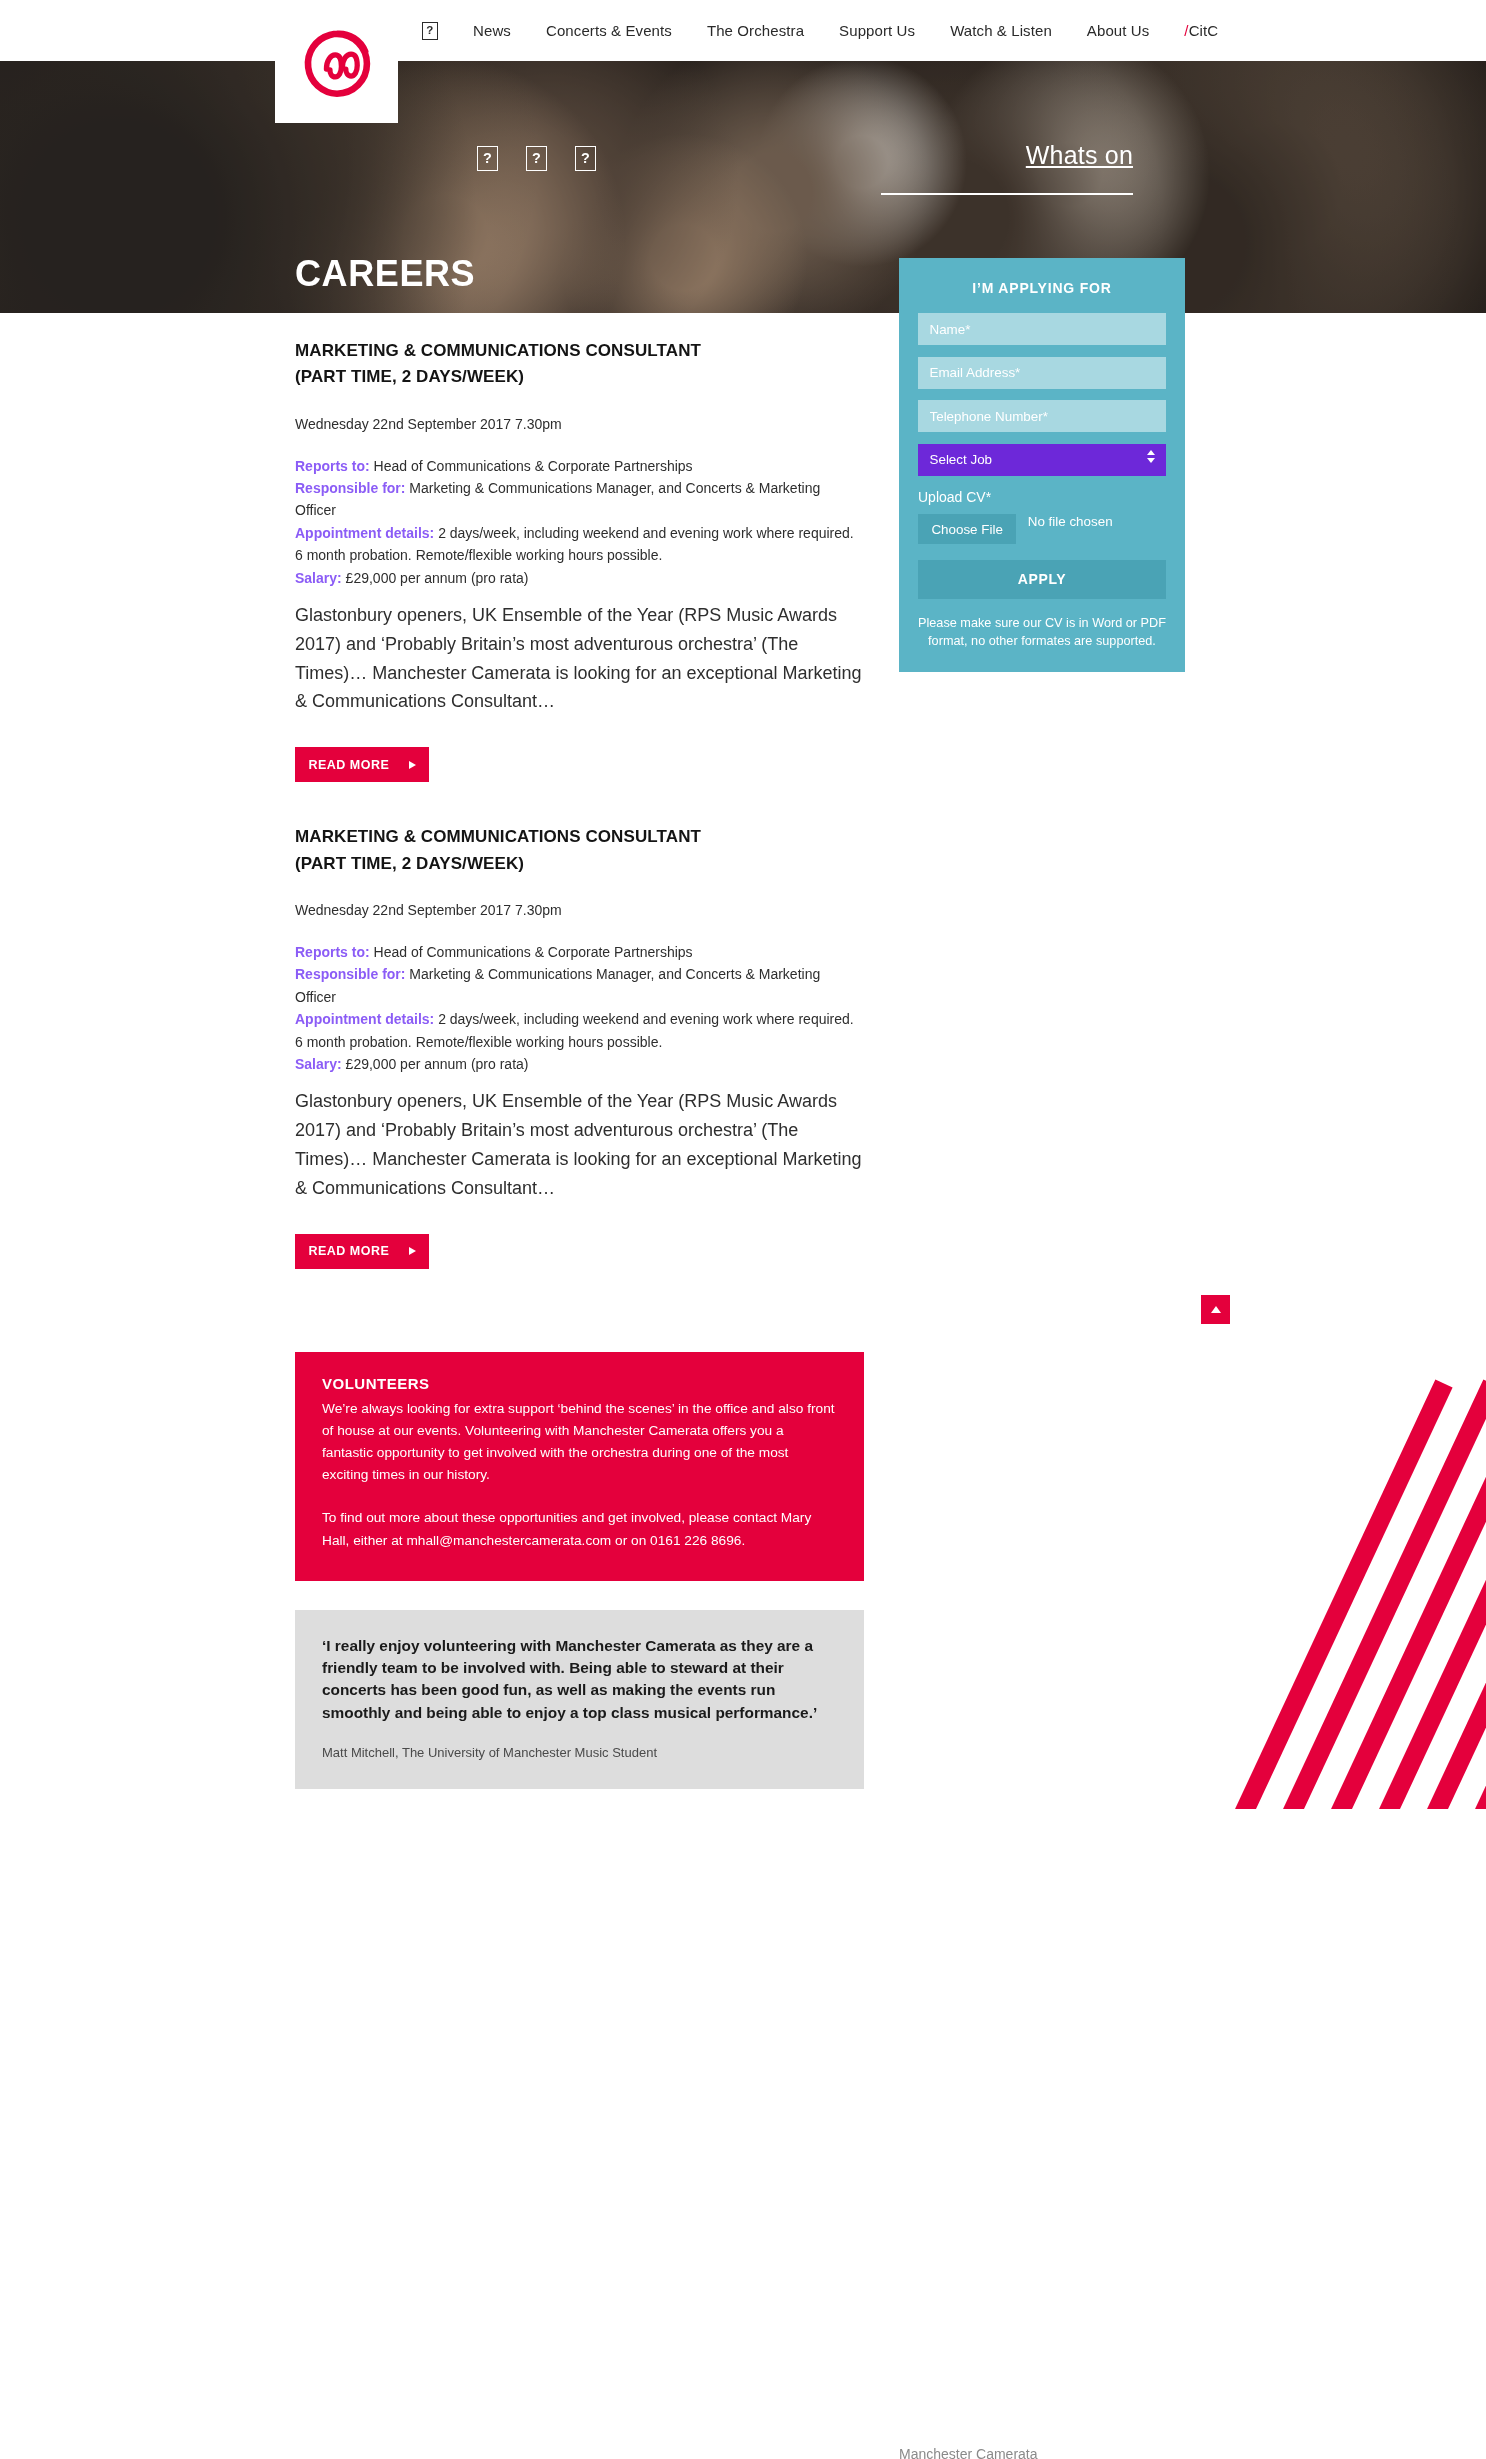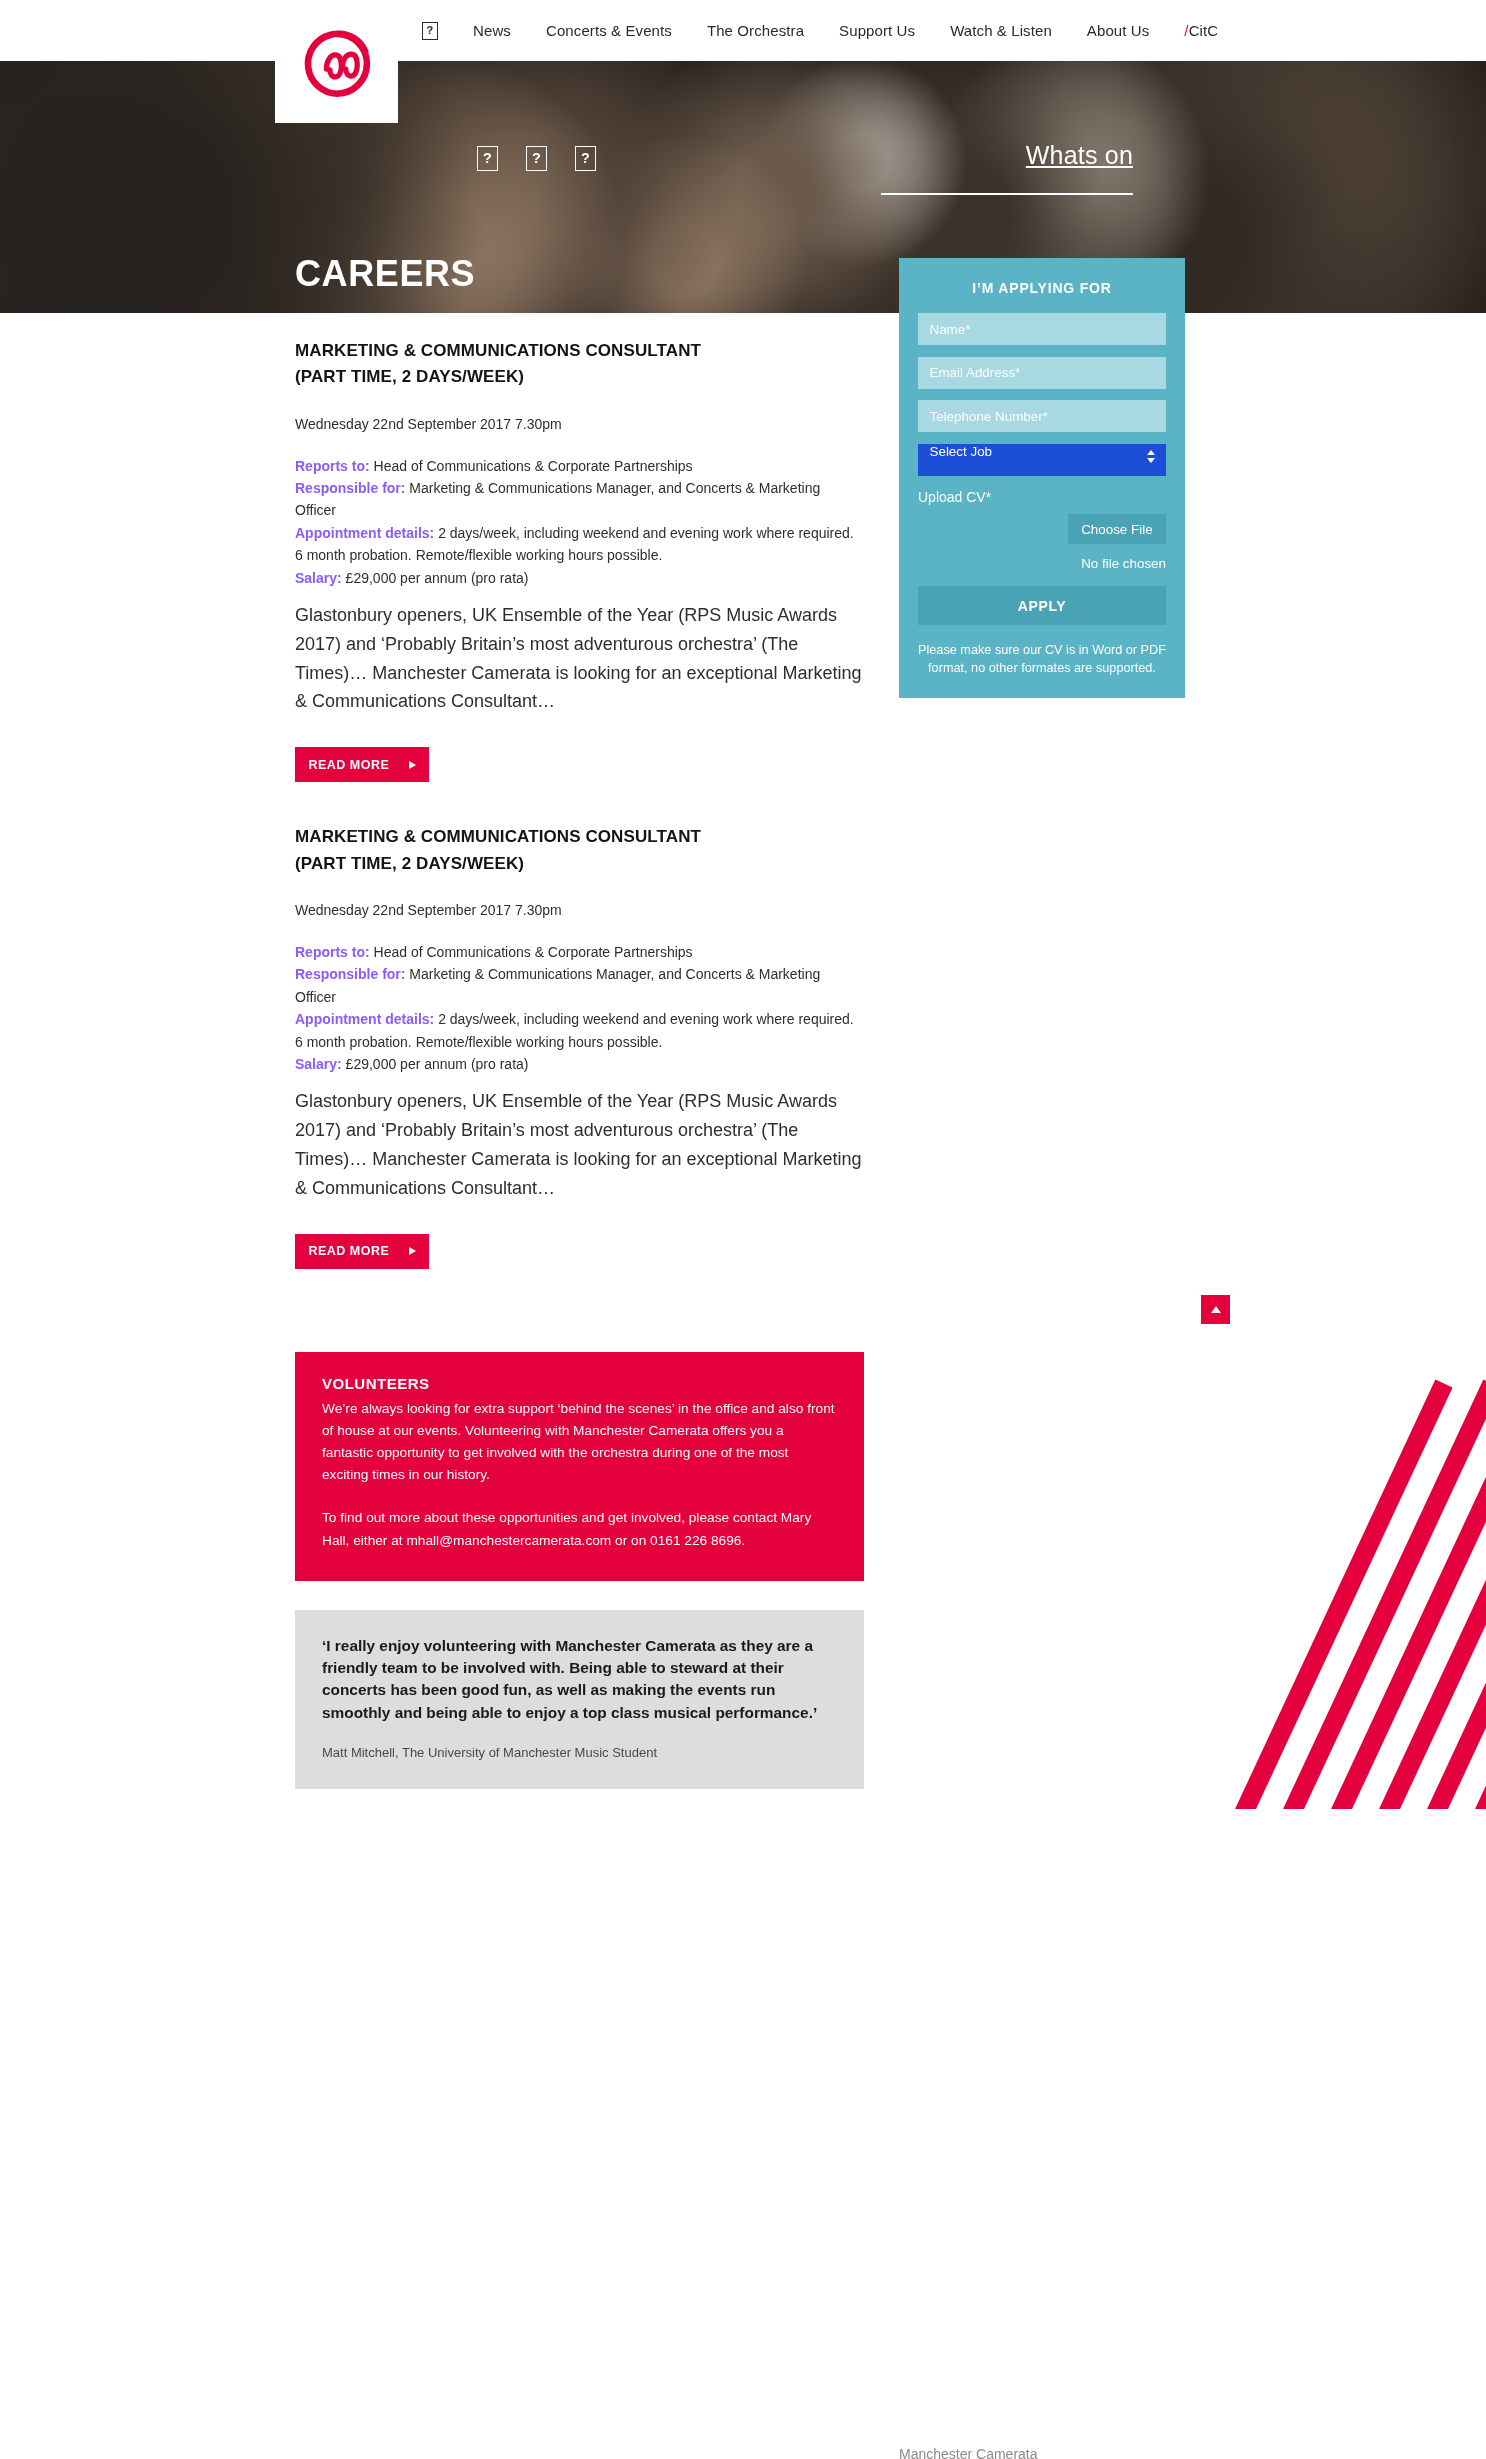--- a/index.html
+++ b/index.html
@@ -136,30 +136,30 @@
   }
   .fld {
     display: block; width: 100%; height: 32px;
     background: #a8d8e1; border: none;
     color: #ffffff; font-size: 13.4px; padding: 0 11.5px;
     font-family: "Liberation Sans", sans-serif;
     margin-bottom: 11.5px;
   }
   .fld::placeholder { color: #ffffff; opacity: 1; }
   .sel {
-    position: relative; height: 32px; background: #1d4ed8;
-    display: flex; align-items: flex-start; padding: 0 11.5px;
+    position: relative; height: 32px; background: #6d28d9;
+    display: flex; align-items: center; padding: 0 11.5px;
     color: #ffffff; font-size: 13.4px; margin-bottom: 13.4px; cursor: pointer;
   }
   .sel .spin { position: absolute; right: 10.6px; top: 5.8px; display: flex; flex-direction: column; gap: 2.9px; }
   .sel .spin i { display: block; width: 0; height: 0; border-left: 4.8px solid transparent; border-right: 4.8px solid transparent; }
   .sel .spin i.up { border-bottom: 5.8px solid #fff; }
   .sel .spin i.dn { border-top: 5.8px solid #fff; }
   .lbl-upload { color: #ffffff; font-size: 14px; margin-bottom: 8.6px; }
-  .filerow { display: flex; align-items: flex-end; gap: 11.5px; margin-bottom: 15.4px; flex-direction: column; }
+  .filerow { display: flex; align-items: flex-start; gap: 11.5px; margin-bottom: 15.4px; }
   .choose {
     background: #4aa3b5; color: #fff; font-size: 13.4px;
     padding: 7.7px 13.4px; border: none; cursor: pointer;
     font-family: "Liberation Sans", sans-serif;
   }
   .nofile { color: #ffffff; font-size: 13.4px; }
   .apply-btn {
     display: block; width: 100%; background: #4aa3b5; border: none;
     color: #fff; font-weight: 700; font-size: 14px; letter-spacing: 0.6px;
     padding: 11.5px 0; cursor: pointer; margin-bottom: 15.4px;

